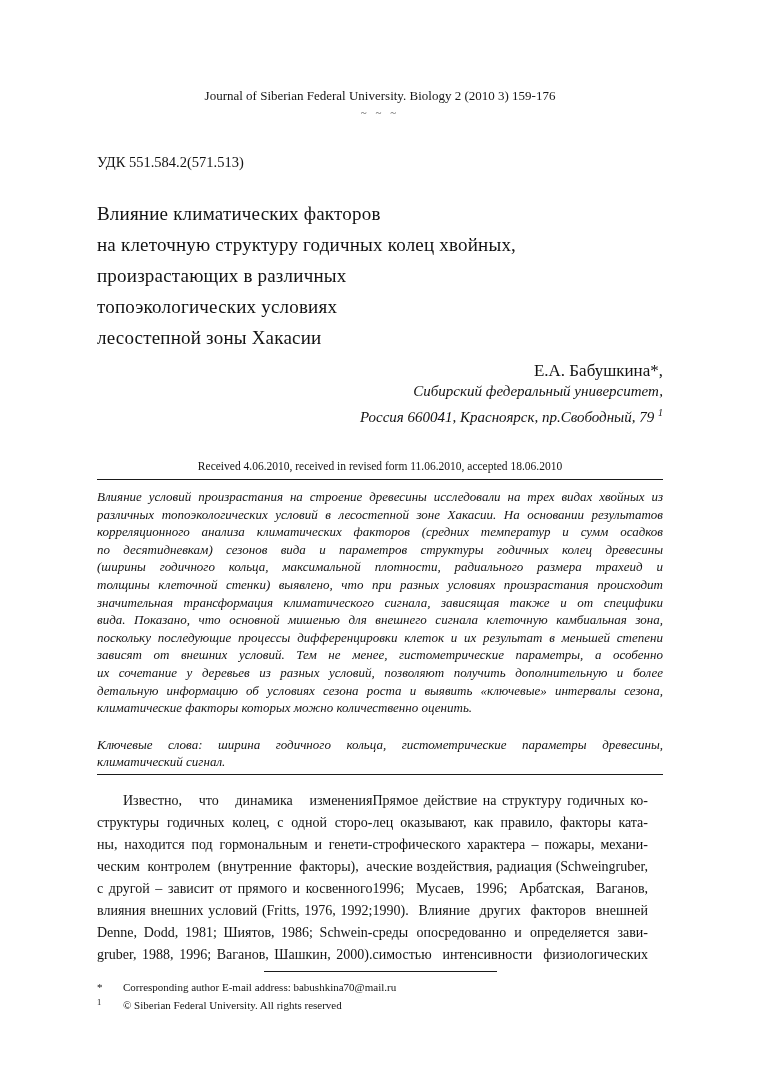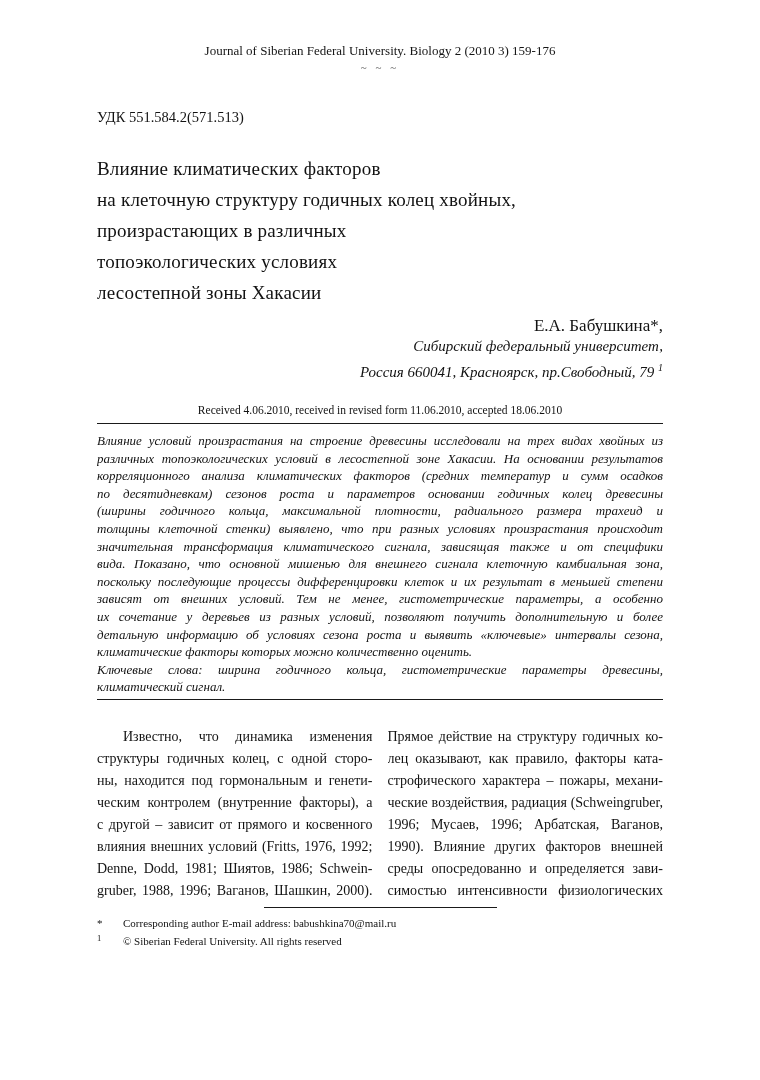--- a/index.html
+++ b/index.html
@@ -4,45 +4,45 @@
 <style>
   html,body { margin:0; padding:0; background:#ffffff; }
   body {
     width:760px; height:1080px;
     font-family:"Liberation Serif","DejaVu Serif",serif;
     color:#121212;
     overflow:hidden;
   }
   .page { width:760px; height:1080px; box-sizing:border-box; padding:0 97px; background:#fff; }
 
-  .journal-line { padding-top:43px; font-size:13px; line-height:16px; text-align:center; color:#141414; }
+  .journal-line { padding-top:88px; font-size:13px; line-height:16px; text-align:center; color:#141414; }
   .tilde-sep { margin-top:2px; font-size:11px; line-height:13px; text-align:center; letter-spacing:3px; color:#555; }
 
   .udk { margin-top:34px; font-size:14.5px; line-height:18px; }
 
   .title-block { margin-top:27px; }
   .title-line { font-weight:normal; font-size:19px; line-height:31px; letter-spacing:0.2px; white-space:nowrap; overflow:hidden; }
 
   .authors-block { margin-top:7px; text-align:right; }
   .author-line { font-weight:normal; font-size:17px; line-height:21px; }
   .affil-line { font-style:italic; font-size:15px; line-height:21px; }
   .affil-line sup { font-size:10px; }
 
-  .received-line { margin-top:20px; text-align:center; font-size:11.5px; line-height:15px; }
+  .received-line { margin-top:31px; text-align:center; font-size:11.5px; line-height:15px; }
 
   .rule { margin-top:5px; border:0; border-top:1.4px solid #1a1a1a; height:0; }
   .rule2 { margin-top:3px; border:0; border-top:1.4px solid #1a1a1a; height:0; }
 
   .abstract-block { margin-top:5px; font-style:italic; font-size:13px; }
   .abs-ln { line-height:17.6px; max-height:17.6px; overflow:hidden; text-align:justify; text-align-last:justify; }
   .abs-ln.last { text-align-last:left; }
 
-  .keywords-block { margin-top:0; font-style:italic; font-size:13px; }
+  .keywords-block { margin-top:19px; font-style:italic; font-size:13px; }
 
-  .columns { margin-top:26px; display:flex; gap:15px; }
+  .columns { margin-top:15px; display:flex; }
   .col { width:275.5px; font-size:14px; }
   .body-ln { line-height:22px; max-height:22px; overflow:hidden; text-align:justify; text-align-last:justify; }
   .body-ln.indent { text-indent:26px; }
 
   .fn-rule { margin-top:5px; width:233px; border:0; border-top:1.4px solid #1a1a1a; height:0; }
   .footnotes { margin-top:3px; font-size:11px; }
   .fn-row { line-height:15.5px; }
   .fn-m { display:inline-block; width:26px; font-size:11px; }
   .fn-m.sup { font-size:8.5px; vertical-align:4px; width:26px; }
 
@@ -73,21 +73,21 @@
   </div>
 
   <div class="received-line">Received 4.06.2010, received in revised form 11.06.2010, accepted 18.06.2010</div>
 
   <hr class="rule">
 
   <div class="abstract-block">
     <div class="abs-ln">Влияние условий произрастания на строение древесины исследовали на трех видах хвойных из</div>
     <div class="abs-ln">различных топоэкологических условий в лесостепной зоне Хакасии. На основании результатов</div>
     <div class="abs-ln">корреляционного анализа климатических факторов (средних температур и сумм осадков</div>
-    <div class="abs-ln">по десятидневкам) сезонов роста и параметров основании годичных колец древесины</div>
+    <div class="abs-ln">по десятидневкам) сезонов вида и параметров структуры годичных колец древесины</div>
     <div class="abs-ln">(ширины годичного кольца, максимальной плотности, радиального размера трахеид и</div>
     <div class="abs-ln">толщины клеточной стенки) выявлено, что при разных условиях произрастания происходит</div>
     <div class="abs-ln">значительная трансформация климатического сигнала, зависящая также и от специфики</div>
     <div class="abs-ln">вида. Показано, что основной мишенью для внешнего сигнала клеточную камбиальная зона,</div>
     <div class="abs-ln">поскольку последующие процессы дифференцировки клеток и их результат в меньшей степени</div>
     <div class="abs-ln">зависят от внешних условий. Тем не менее, гистометрические параметры, а особенно</div>
     <div class="abs-ln">их сочетание у деревьев из разных условий, позволяют получить дополнительную и более</div>
     <div class="abs-ln">детальную информацию об условиях сезона роста и выявить «ключевые» интервалы сезона,</div>
     <div class="abs-ln last">климатические факторы которых можно количественно оценить.</div>
   </div>

